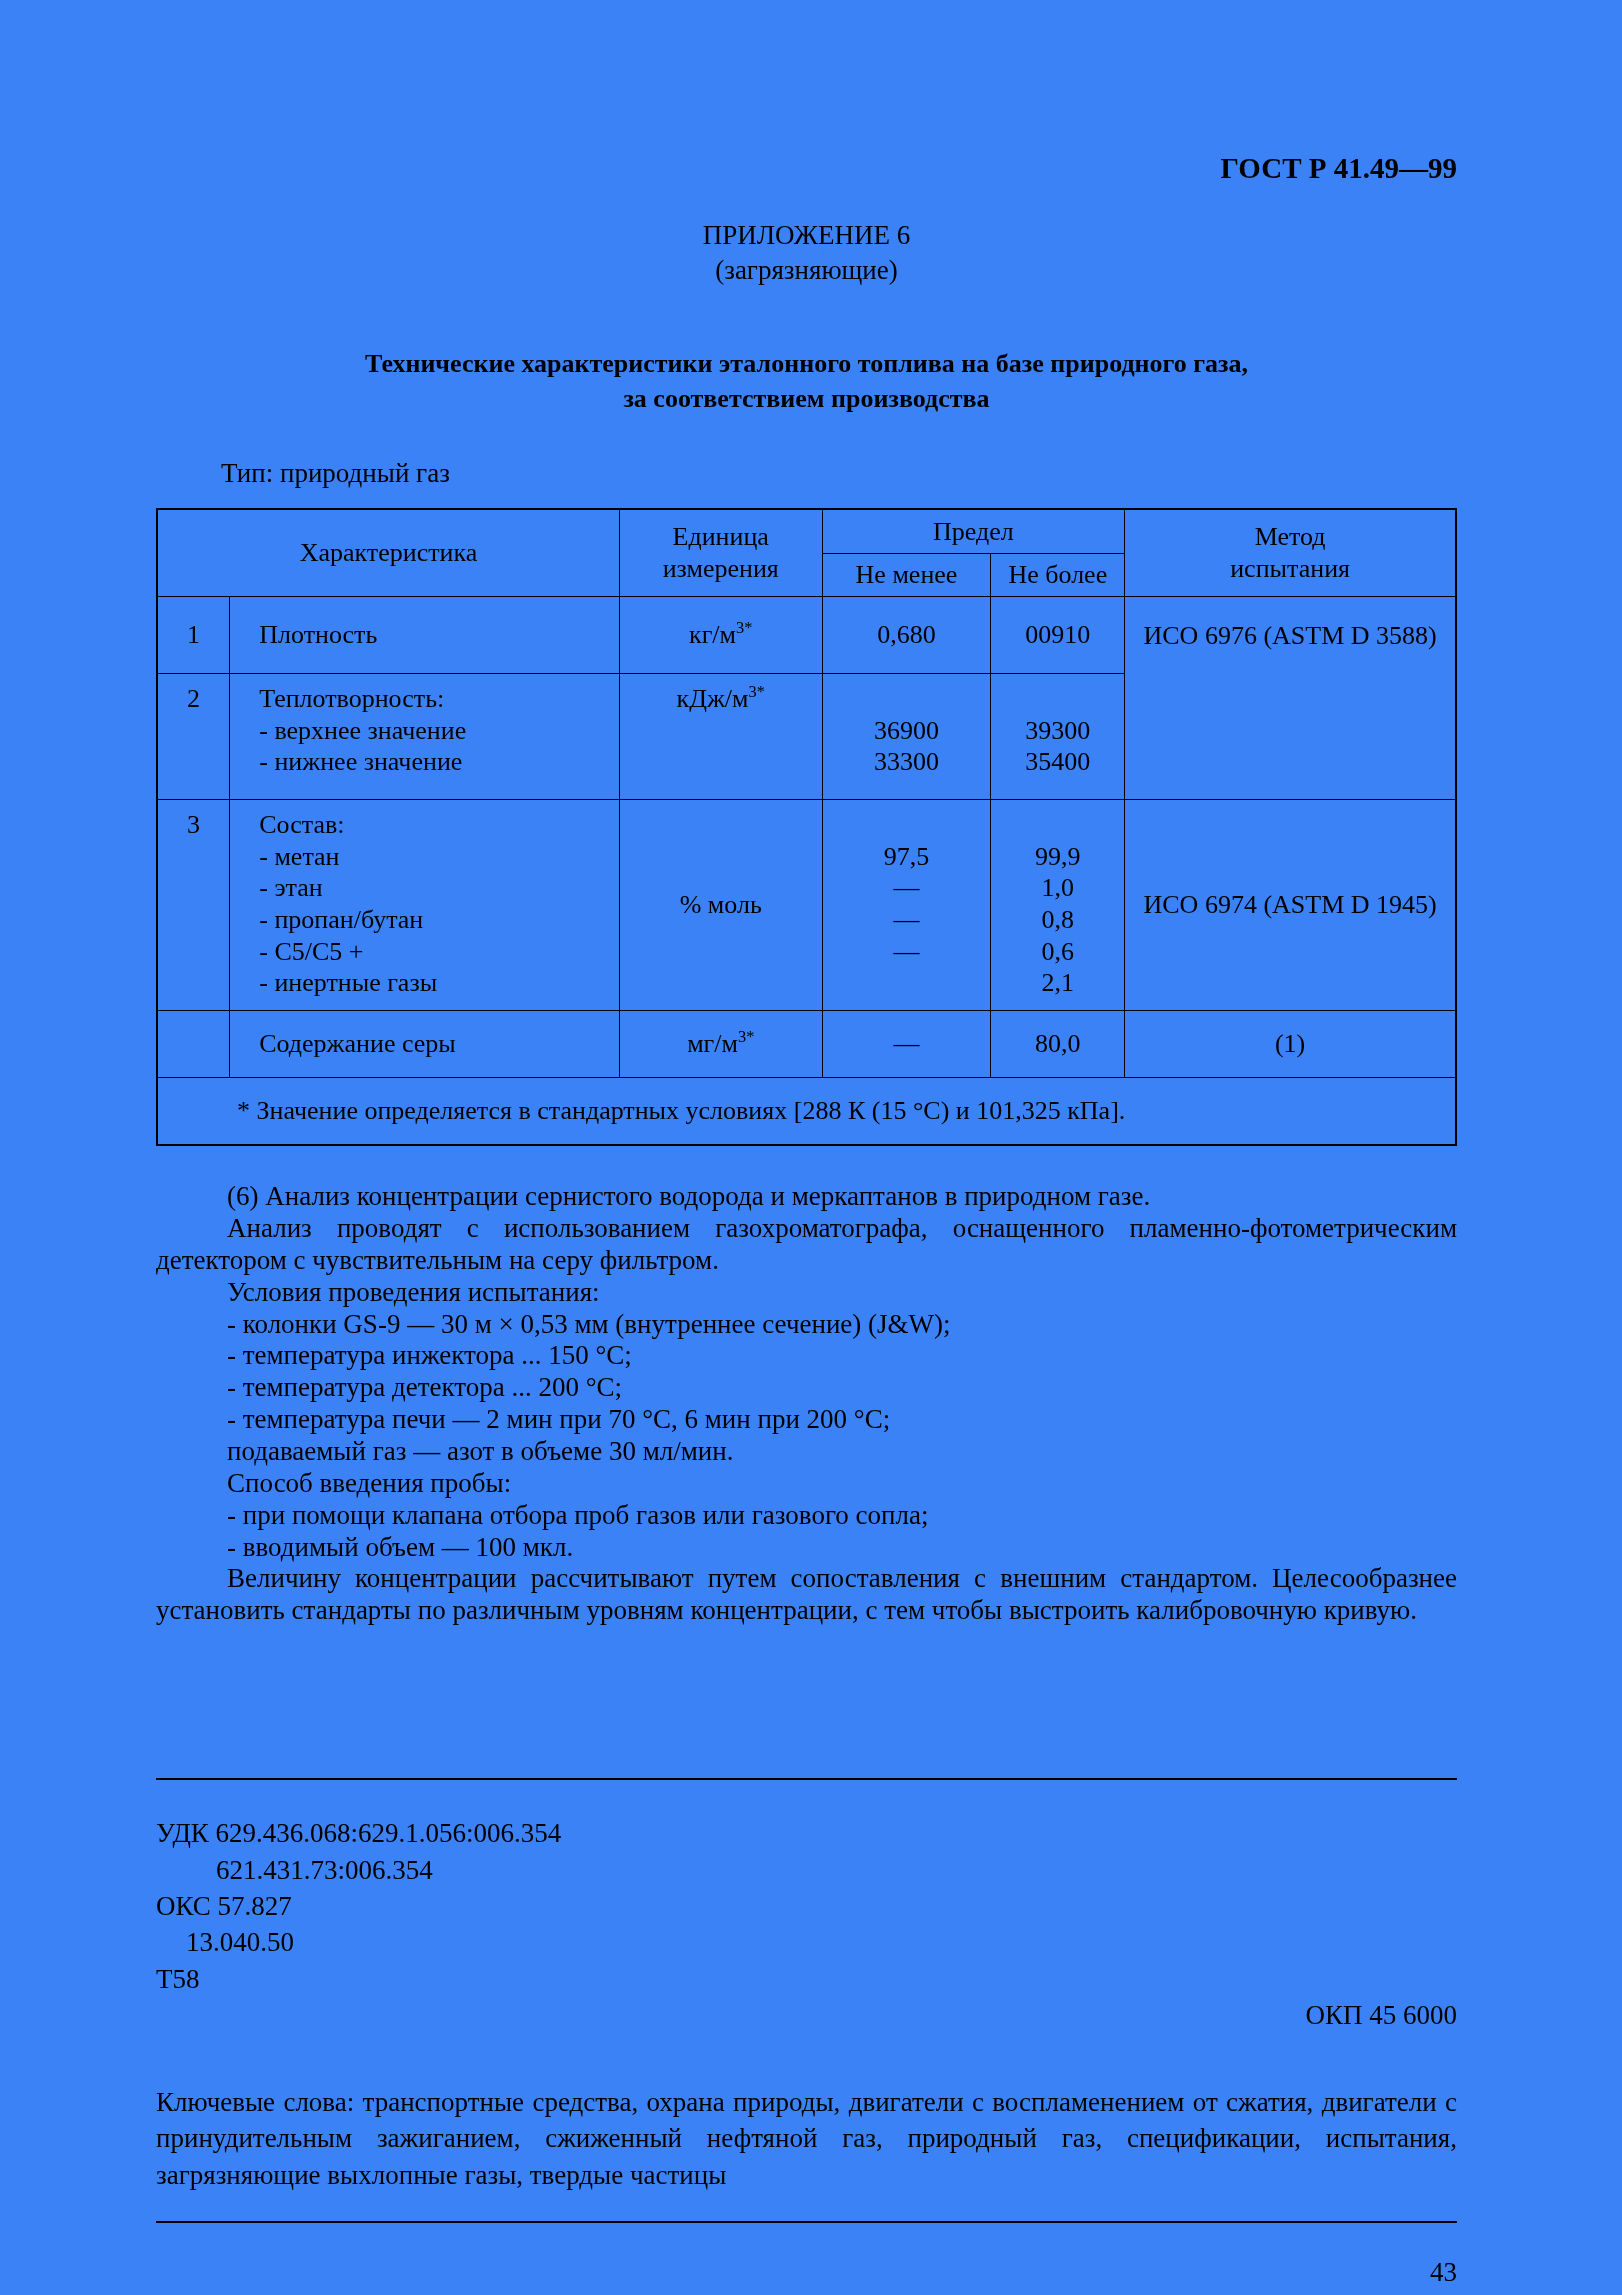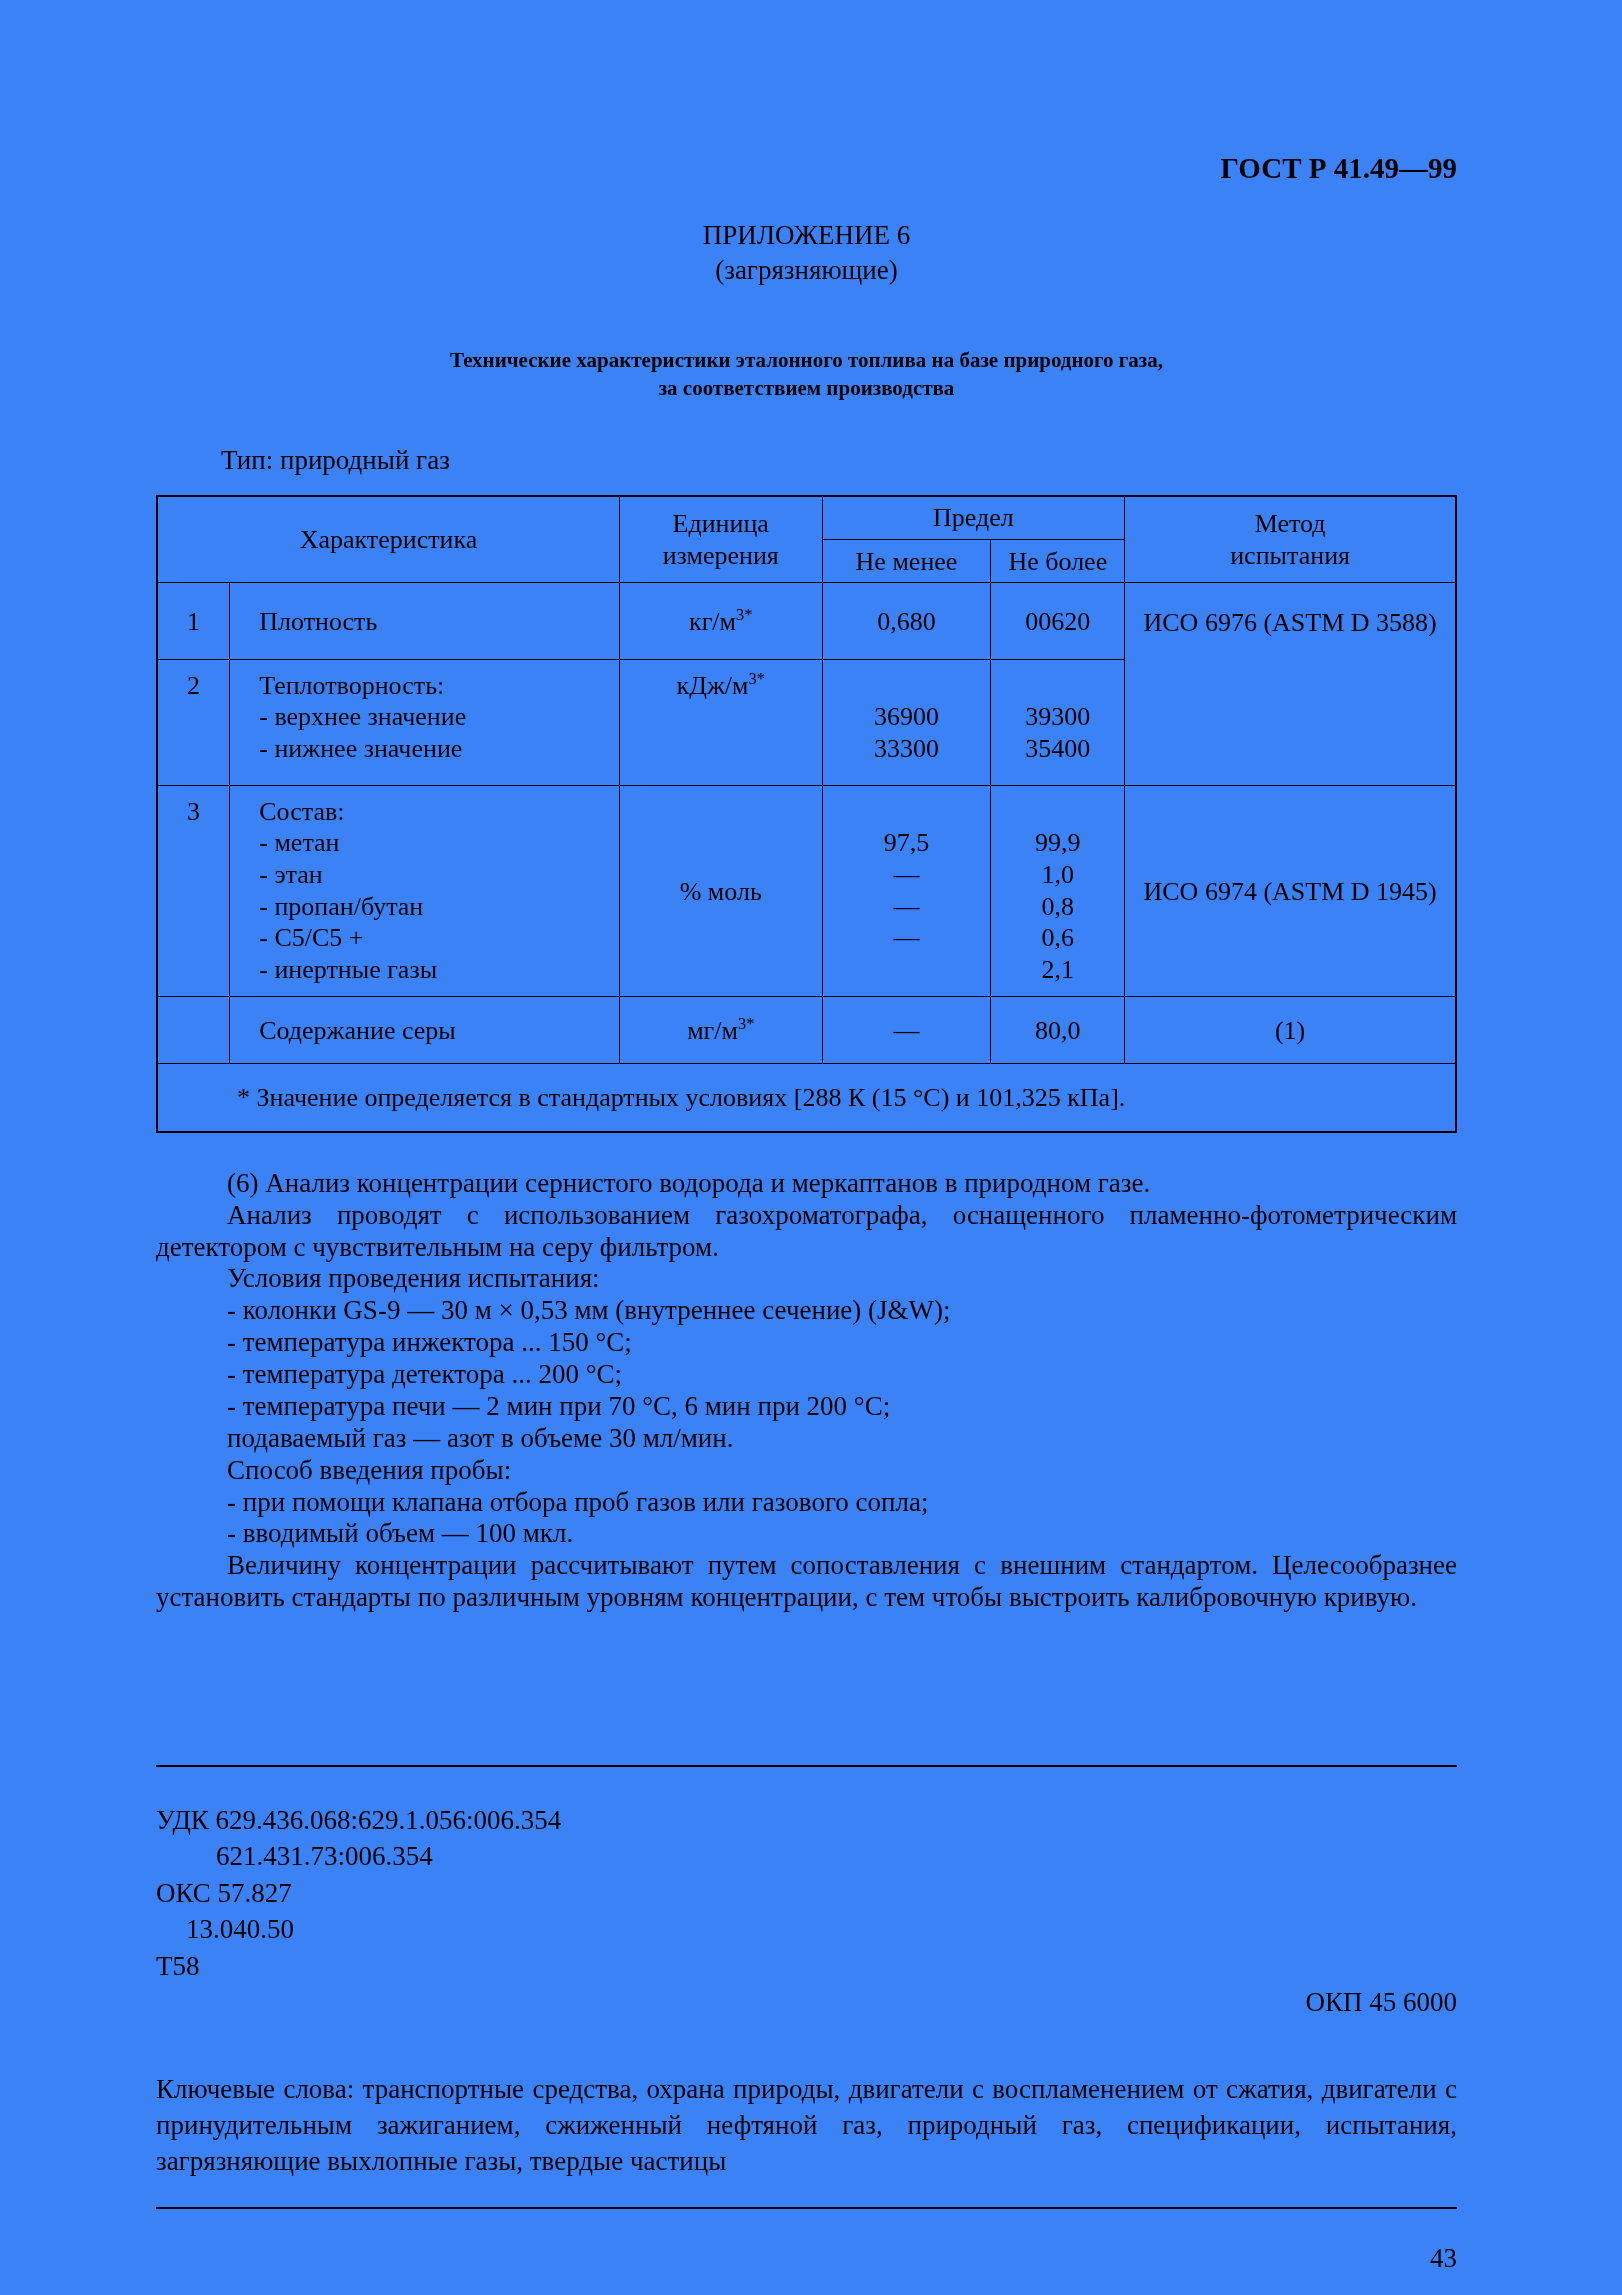--- a/index.html
+++ b/index.html
@@ -10,21 +10,21 @@
     color: #000;
     font-family: "Liberation Serif", "DejaVu Serif", serif;
     font-size: 27px;
     position: relative;
     box-sizing: border-box;
     padding: 152px 165px 0 156px;
     overflow: hidden;
   }
   .doc-number { text-align: right; font-weight: bold; font-size: 29px; }
   .appendix { text-align: center; margin-top: 33px; line-height: 1.3; }
-  .main-title { text-align: center; font-weight: bold; margin-top: 59px; line-height: 1.32; font-size: 21px; }
+  .main-title { text-align: center; font-weight: bold; margin-top: 59px; line-height: 1.32; font-size: 26px; }
   .type-line { margin-top: 42px; padding-left: 65px; }
 
   
   .spec-table {
     width: 100%;
     border-collapse: collapse;
     margin-top: 19.6px;
     font-size: 26px;
     line-height: 1.22;
     border: 2.6px solid #000;
@@ -107,21 +107,21 @@
         <th>Не менее</th>
         <th>Не более</th>
       </tr>
     </thead>
     <tbody>
       <tr class="r1">
         <td>1</td>
         <td class="cell-char">Плотность</td>
         <td><span>кг/м</span><sup class="sup">3*</sup></td>
         <td>0,680</td>
-        <td>00620</td>
+        <td>00910</td>
         <td rowspan="2" class="method-12">ИСО 6976 (ASTM D 3588)</td>
       </tr>
       <tr class="r2">
         <td class="vt">2</td>
         <td class="cell-char pre vt">Теплотворность:
 - верхнее значение
 - нижнее значение</td>
         <td class="vt"><span>кДж/м</span><sup class="sup">3*</sup></td>
         <td class="pre vt">
 36900

